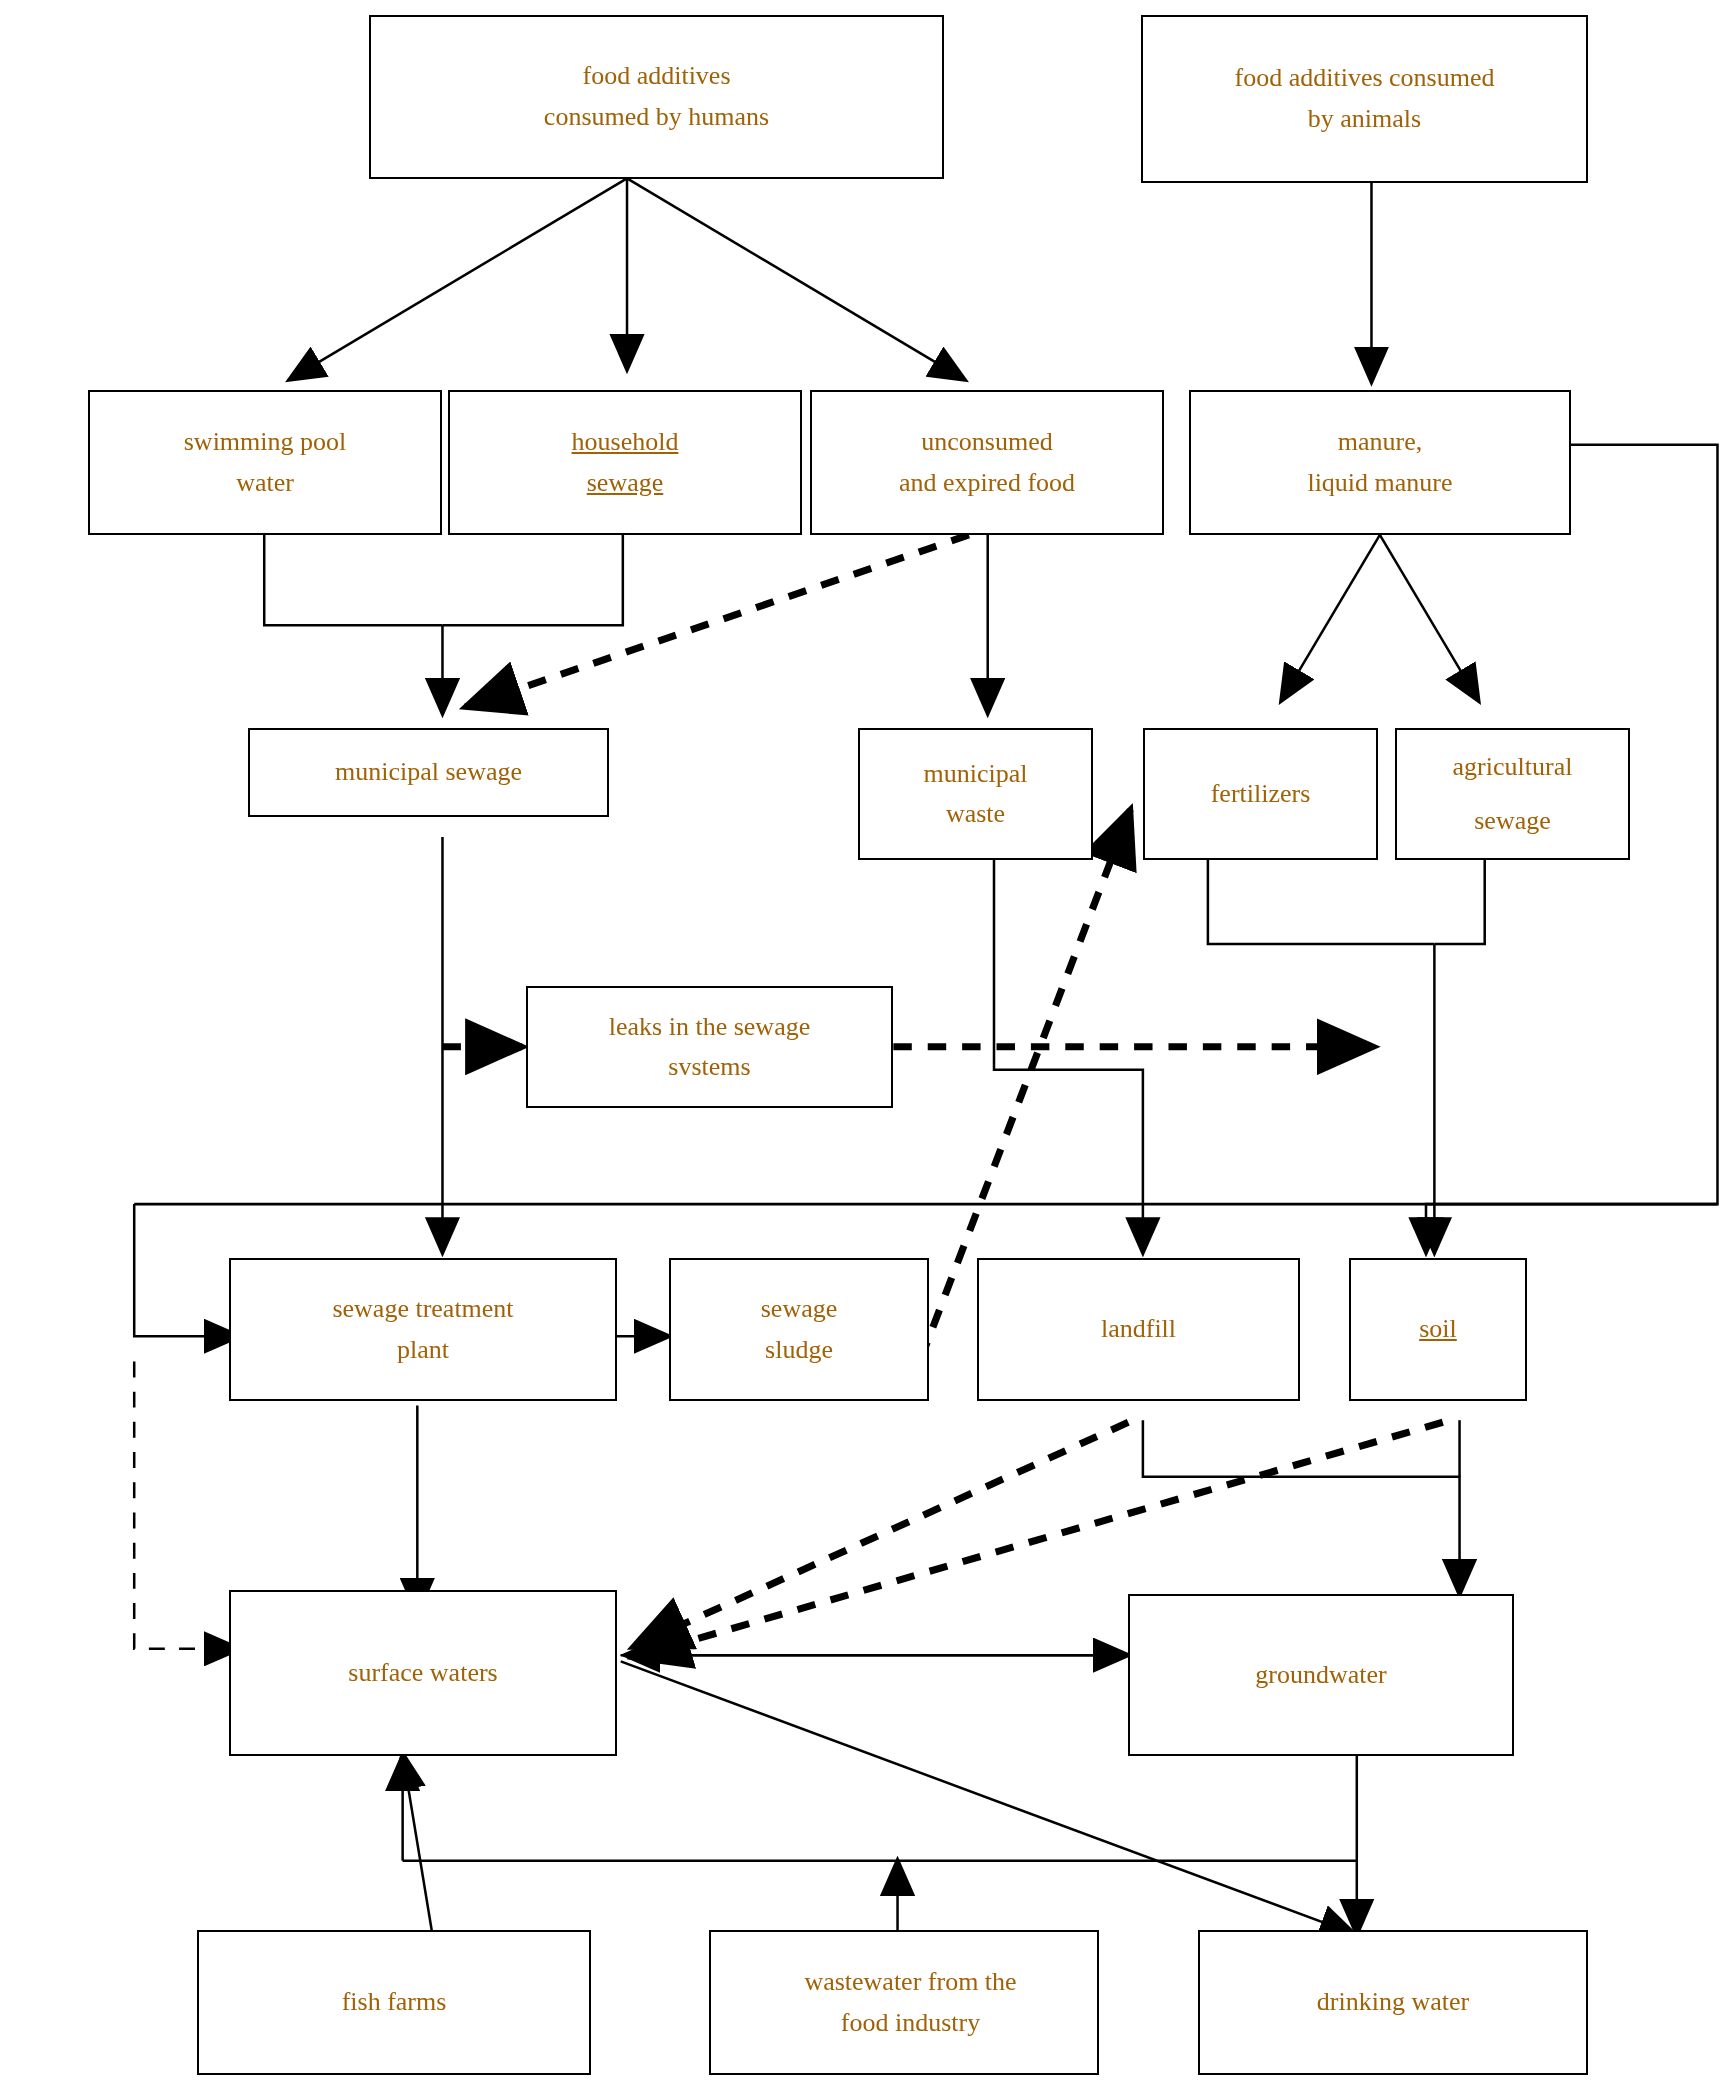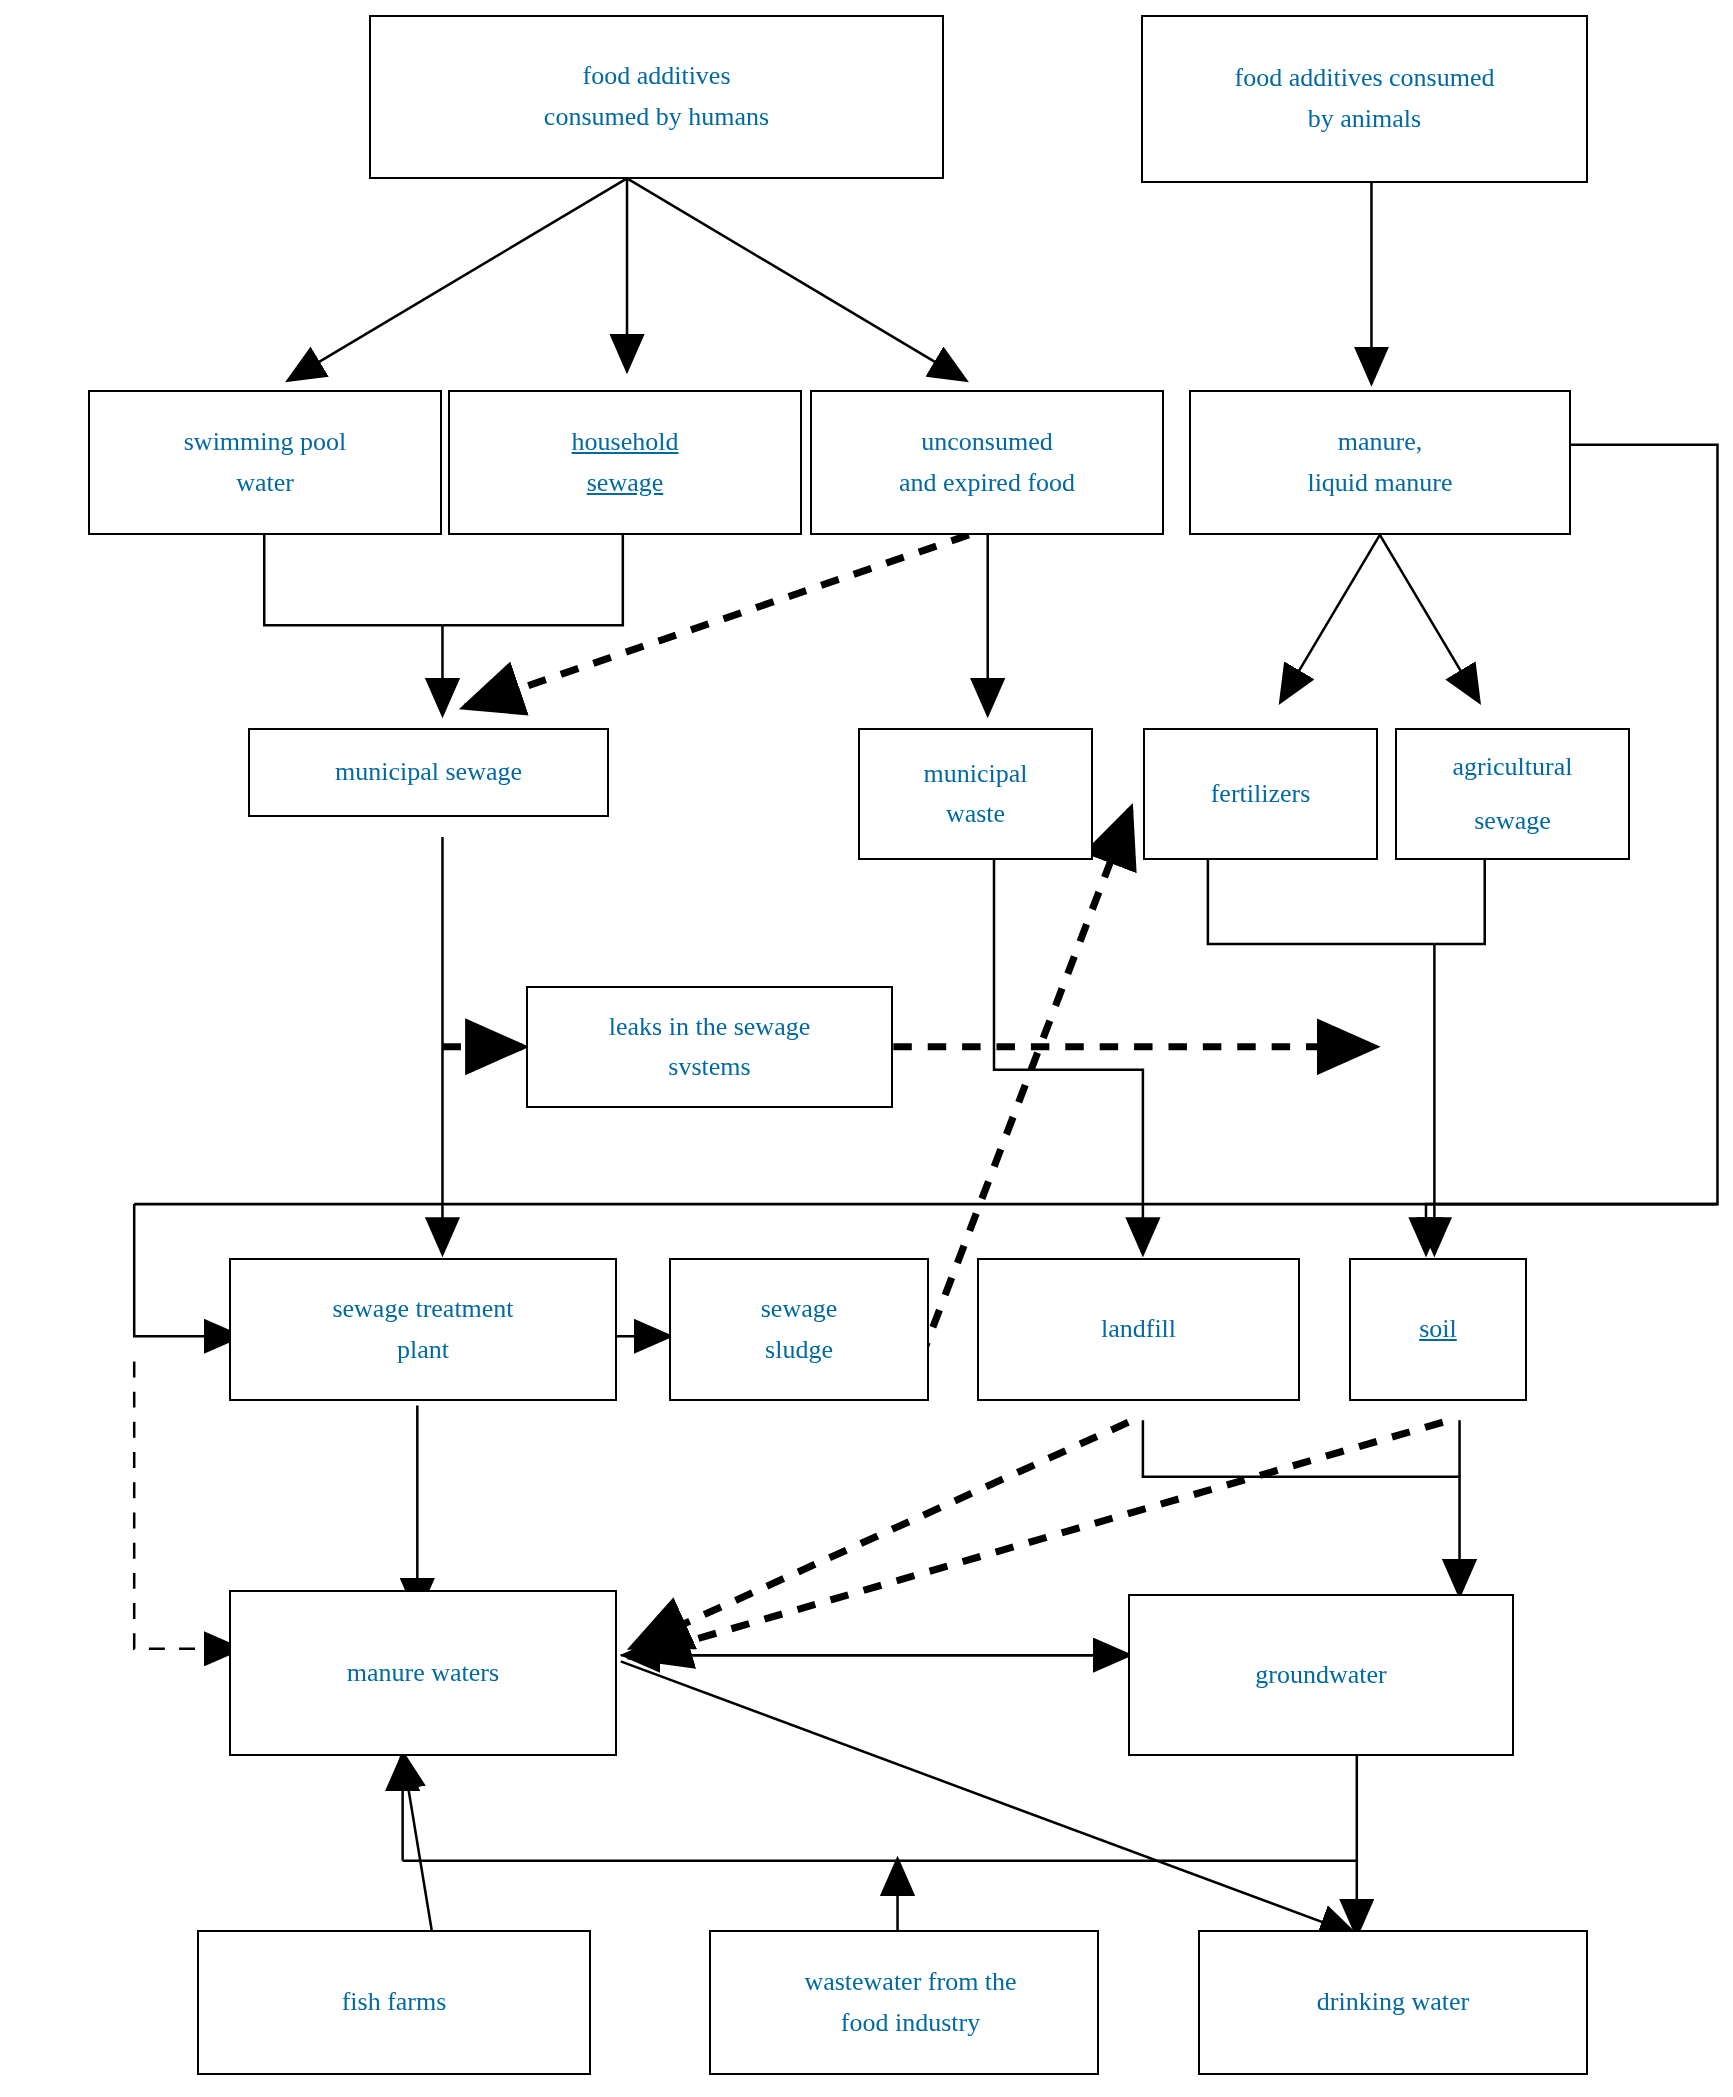--- a/index.html
+++ b/index.html
@@ -11,21 +11,21 @@
     position:absolute;
     box-sizing:border-box;
     border:2.1px solid #000000;
     background:#ffffff;
     display:flex;
     flex-direction:column;
     align-items:center;
     justify-content:center;
     text-align:center;
     font-family:"Liberation Serif", serif;
-    color:#0369a1;
+    color:#a16207;
     line-height:1.55;
     z-index:5;
   }
   .node .ln{display:block;white-space:nowrap;}
   .f62{font-size:26px;}
 </style>
 </head>
 <body>
 
 <div id="stage">
@@ -166,21 +166,21 @@
 
   <div class="node f62" style="left:977px;top:1258px;width:323px;height:143px;">
     <span class="ln">landfill</span>
   </div>
 
   <div class="node f62" style="left:1349px;top:1258px;width:178px;height:143px;text-decoration:underline;">
     <span class="ln">soil</span>
   </div>
 
   <div class="node f62" style="left:229px;top:1590px;width:388px;height:166px;">
-    <span class="ln">manure waters</span>
+    <span class="ln">surface waters</span>
   </div>
 
   <div class="node f62" style="left:1128px;top:1594px;width:386px;height:162px;font-family:Liberation Serif, serif;">
     <span class="ln">groundwater</span>
   </div>
 
   <div class="node f62" style="left:197px;top:1930px;width:394px;height:145px;">
     <span class="ln">fish farms</span>
   </div>
 

